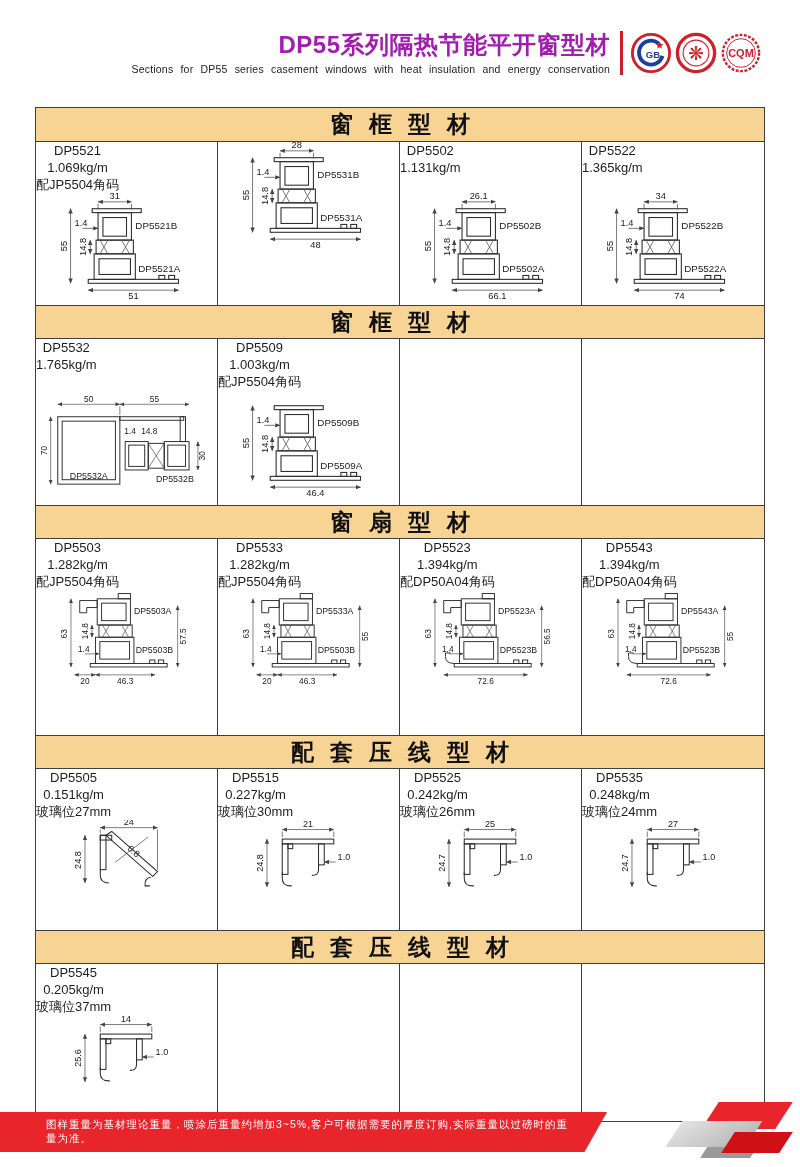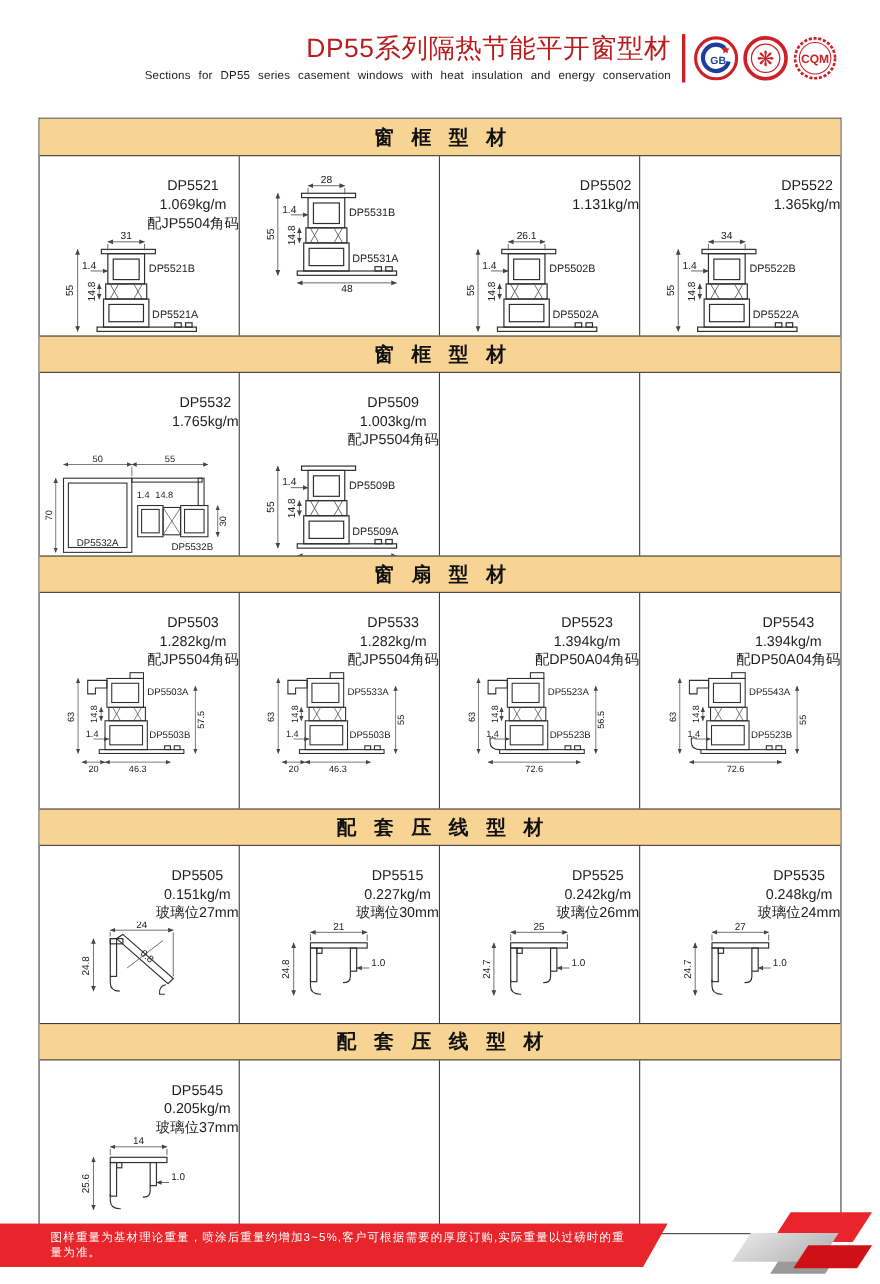--- a/index.html
+++ b/index.html
@@ -2,34 +2,34 @@
 <html><head>
 <meta charset="utf-8">
 <style>
   *{margin:0;padding:0;box-sizing:border-box}
   html,body{width:800px;height:1167px}
   body{position:relative;background:#fff;font-family:"Liberation Sans","DejaVu Sans",sans-serif;color:#222;overflow:hidden}
 
   
   .header{position:absolute;top:24px;left:0;width:800px;height:58px;display:flex;align-items:center}
   .title-block{width:616px;text-align:right;padding-right:6px}
-  .page-title{font-size:24px;font-weight:normal;color:#b91c1c;letter-spacing:.5px;line-height:26px}
+  .page-title{font-size:24px;font-weight:bold;color:#a21caf;letter-spacing:.5px;line-height:26px}
   .page-subtitle{font-size:10.5px;color:#1c1c1c;word-spacing:4px;letter-spacing:.2px;margin-top:5px}
   .red-divider{width:3px;height:44px;background:#cf2027;margin:0 7px 0 4px}
   .logos{display:flex;gap:3px;align-items:center}
   .logo{width:42px;height:42px}
 
   
   .table{position:absolute;left:35px;top:107px;width:730px;border:1px solid #3f3f3f;background:#fff}
   .bar{height:34px;background:#f8d494;border-top:1px solid #3f3f3f;border-bottom:1px solid #3f3f3f;
-       display:flex;align-items:center;justify-content:center;font-size:18px;font-weight:bold;
+       display:flex;align-items:center;justify-content:center;font-size:23px;font-weight:bold;
        letter-spacing:16px;text-indent:16px;color:#111}
   .table > .bar:first-child{border-top:none}
   .row{display:grid;grid-template-columns:repeat(4,1fr)}
-  .cell{border-right:1px solid #3f3f3f;padding-top:18px;display:flex;flex-direction:column;align-items:flex-end;overflow:hidden}
+  .cell{border-right:1px solid #3f3f3f;padding-top:0;display:flex;flex-direction:column;align-items:flex-start;overflow:hidden}
   .cell:last-child{border-right:none}
   .r1{height:163px}.r2{height:166px}.r3{height:196px}.r4{height:161px}.r5{height:157px}
   .cell-head{min-height:51px;text-align:center;font-size:13px;line-height:17px;color:#1e1e1e}
   .drawing{display:flex;justify-content:center;align-items:flex-start;width:100%}
 
   
   .d-stroke{stroke:#2e2e2e;fill:none;stroke-width:1.1}
   .dim-line{stroke:#555;fill:none;stroke-width:.8}
   text.dim{font-size:9.5px;fill:#222;font-family:"Liberation Sans",sans-serif}
   text.lbl{font-size:10px;fill:#222;font-family:"Liberation Sans",sans-serif}

